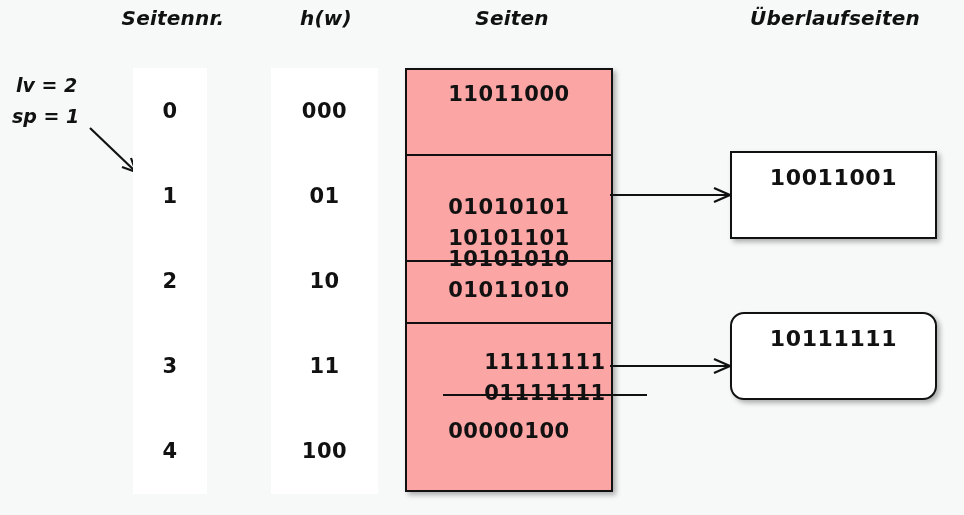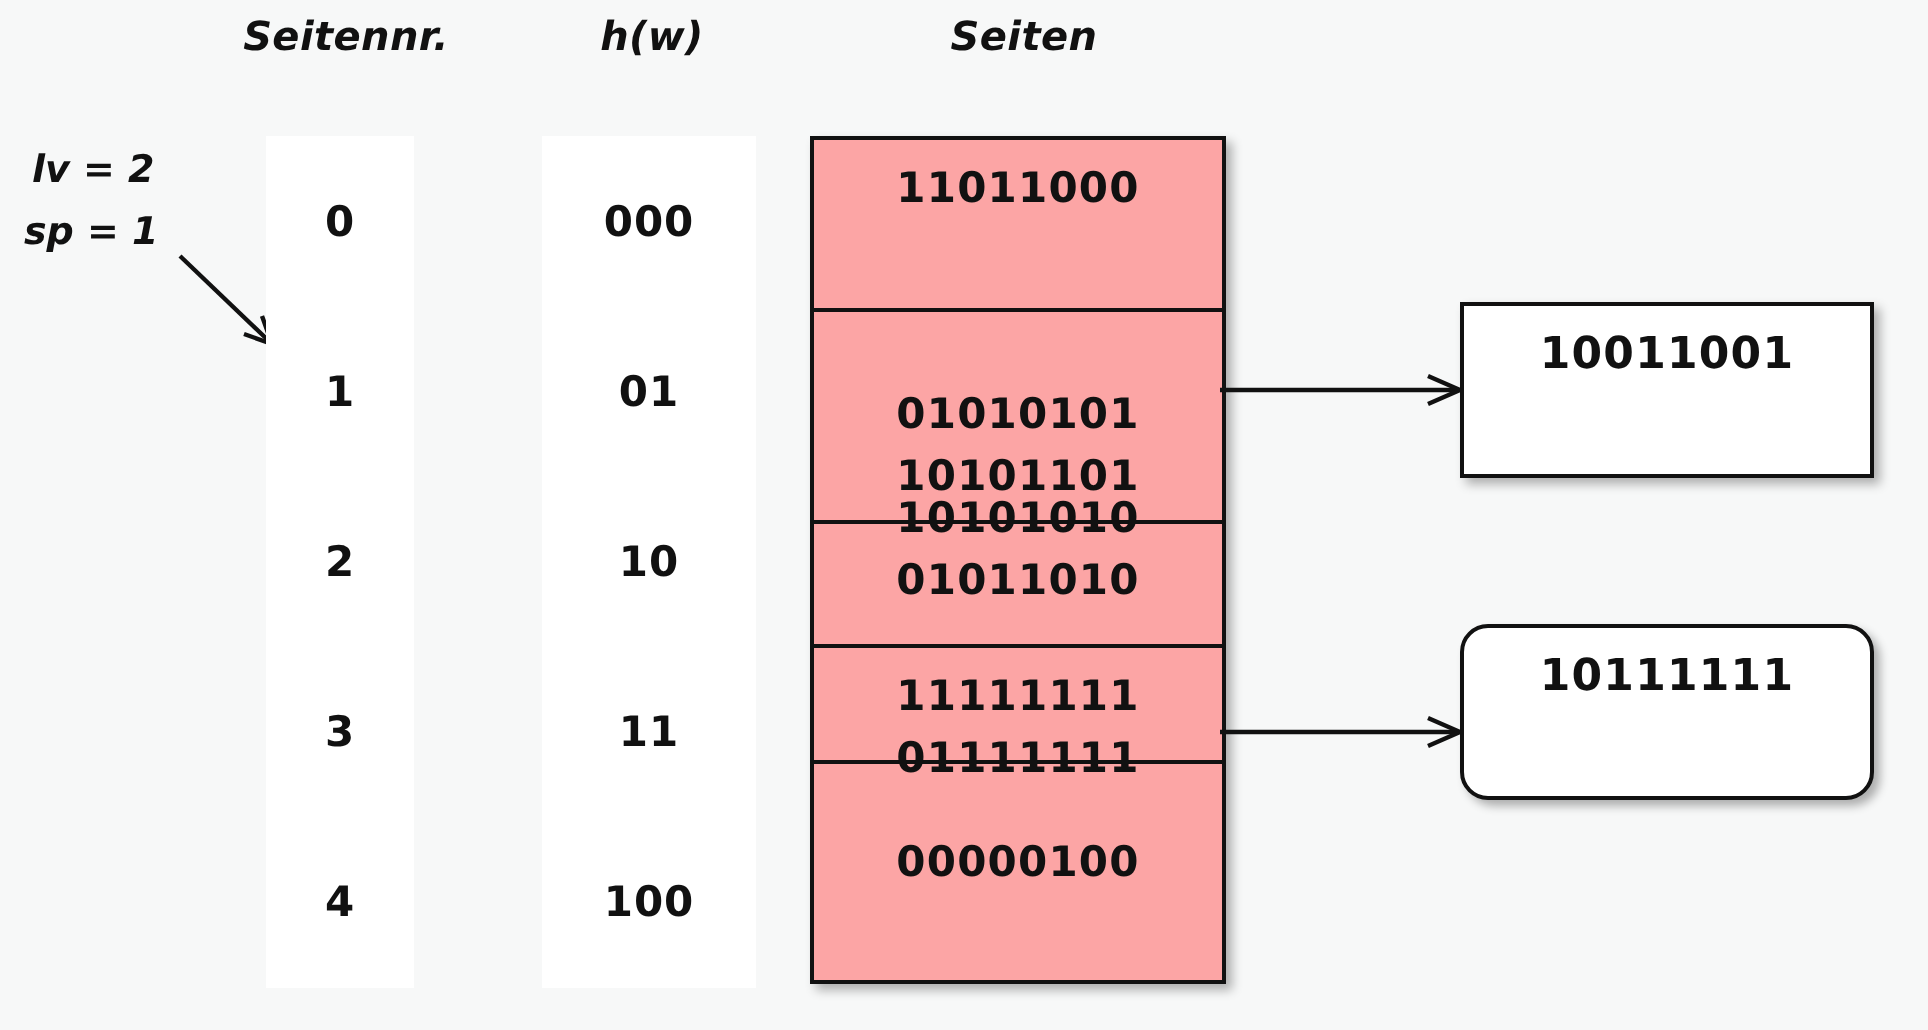--- a/index.html
+++ b/index.html
@@ -141,20 +141,21 @@
   #connector-1 { top: 355px; }
 </style>
 </head>
 <body>
 
 <div id="diagram">
 
   <div class="col-header" id="hdr-seitennr">Seitennr.</div>
   <div class="col-header" id="hdr-hw">h(w)</div>
   <div class="col-header" id="hdr-seiten">Seiten</div>
+  <div class="col-header" id="hdr-ueber">Überlaufseiten</div>
 
   <div class="param-line" id="param-lv">lv = 2</div>
   <div class="param-line" id="param-sp">sp = 1</div>
 
   <svg id="pointer-arrow" viewBox="0 0 58 56">
     <line x1="2" y1="2" x2="48" y2="46" stroke="#111" stroke-width="2.2"></line>
     <path d="M 48 46 L 34 41 M 48 46 L 43 32" stroke="#111" stroke-width="2.2" fill="none"></path>
   </svg>
 
   <div class="index-col" id="col-seitennr">
@@ -177,21 +178,21 @@
         <div class="page-entry">11011000</div>
       </div>
       <div class="page-row" style="top: 86px; height: 79px; margin-top: 27px;">
         <div class="page-entry">01010101</div>
         <div class="page-entry">10101101</div>
       </div>
       <div class="page-row" style="top: 165px; height: 89px;">
         <div class="page-entry">10101010</div>
         <div class="page-entry">01011010</div>
       </div>
-      <div class="page-row" style="top: 254px; height: 58px;">
+      <div class="page-row" style="top: 268px; height: 58px; margin-left: 36px;">
         <div class="page-entry">11111111</div>
         <div class="page-entry">01111111</div>
       </div>
       <div class="page-row last" style="top: 337px; height: 87px;">
         <div class="page-entry">00000100</div>
       </div>
     </div>
 
   <div class="overflow-box" id="overflow-box-0">
     <div class="overflow-entry">10011001</div>

